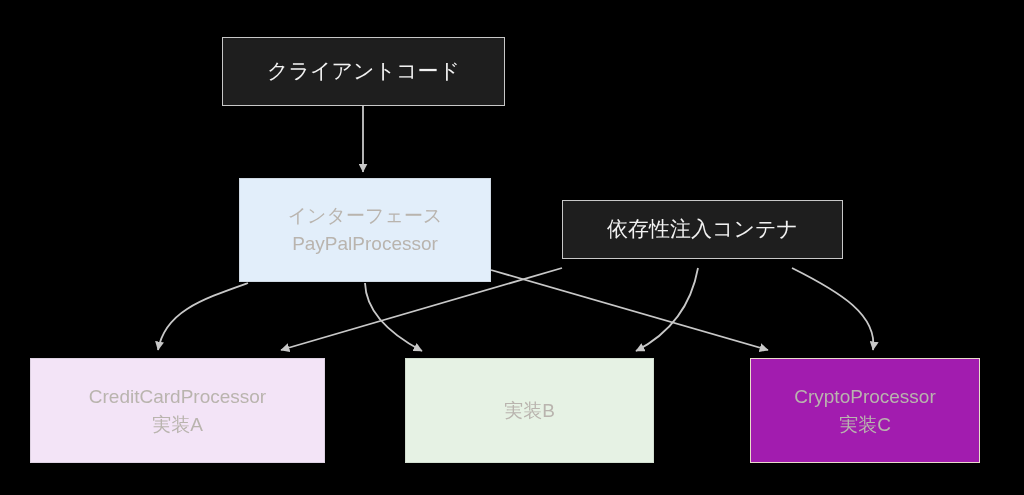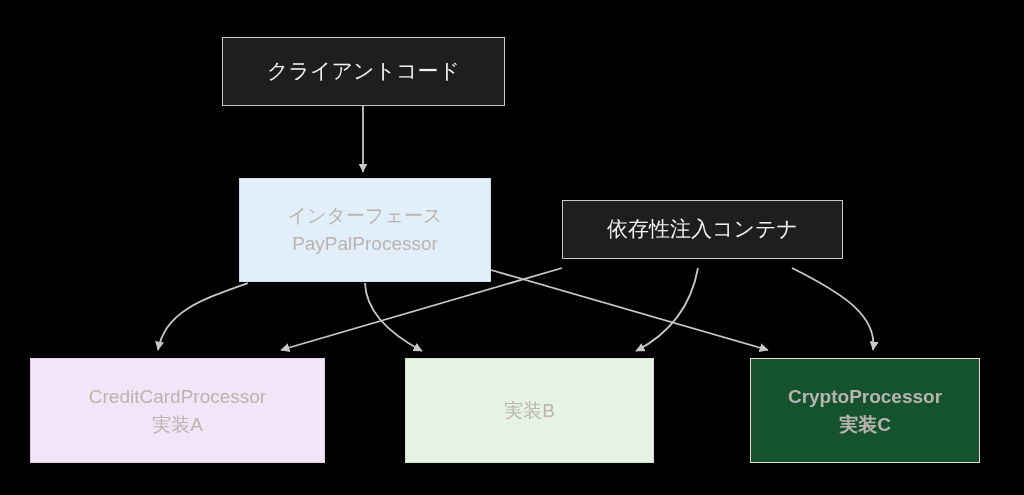--- a/index.html
+++ b/index.html
@@ -104,19 +104,19 @@
       <div class="node node-dark" style="left: 562px; top: 200px; width: 281px; height: 59px; background: rgb(30, 30, 30); border-color: rgb(200, 200, 200); color: rgb(242, 242, 242);">
         <span class="node-line">依存性注入コンテナ</span>
       </div>
       <div class="node node-tint node-impl-a" style="left: 30px; top: 358px; width: 295px; height: 105px; background: rgb(243, 228, 247); border-color: rgb(222, 210, 226); color: rgb(185, 180, 174);">
         <span class="node-line">CreditCardProcessor</span>
         <span class="node-line">実装A</span>
       </div>
       <div class="node node-tint node-impl-b" style="left: 405px; top: 358px; width: 249px; height: 105px; background: rgb(230, 242, 228); border-color: rgb(211, 223, 209); color: rgb(185, 180, 174);">
         <span class="node-line">実装B</span>
       </div>
-      <div class="node node-tint node-impl-c" style="left: 750px; top: 358px; width: 230px; height: 105px; background: #14532d; border-color: rgb(232, 220, 202); color: rgb(185, 180, 174); font-weight: bold;">
+      <div class="node node-tint node-impl-c" style="left: 750px; top: 358px; width: 230px; height: 105px; background: #a21caf; border-color: rgb(232, 220, 202); color: rgb(185, 180, 174);">
         <span class="node-line">CryptoProcessor</span>
         <span class="node-line">実装C</span>
       </div>
     </div>
 
 </div>
 
 </body></html>

